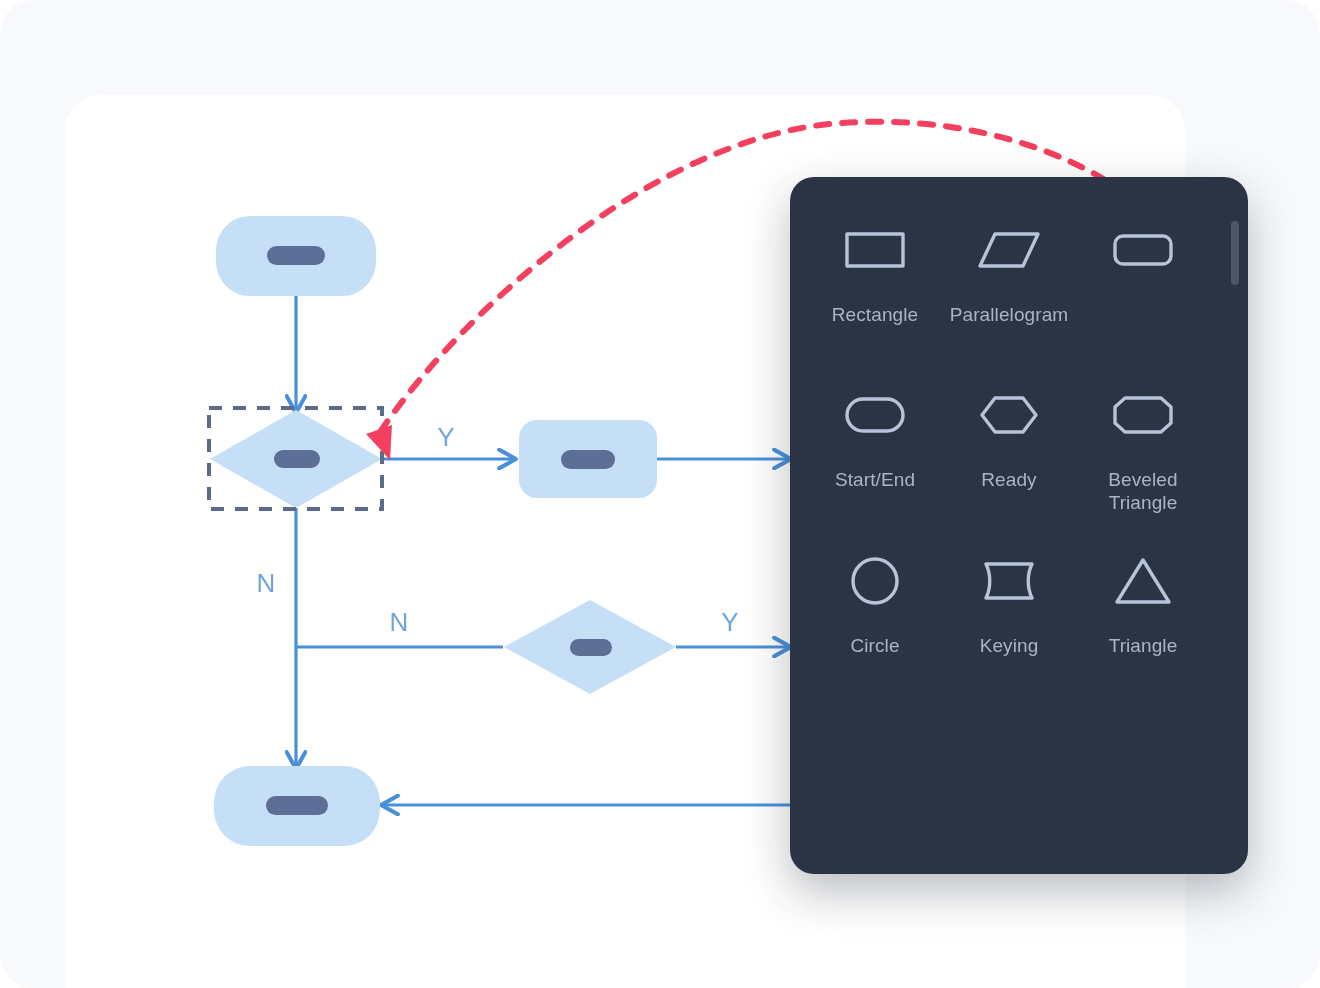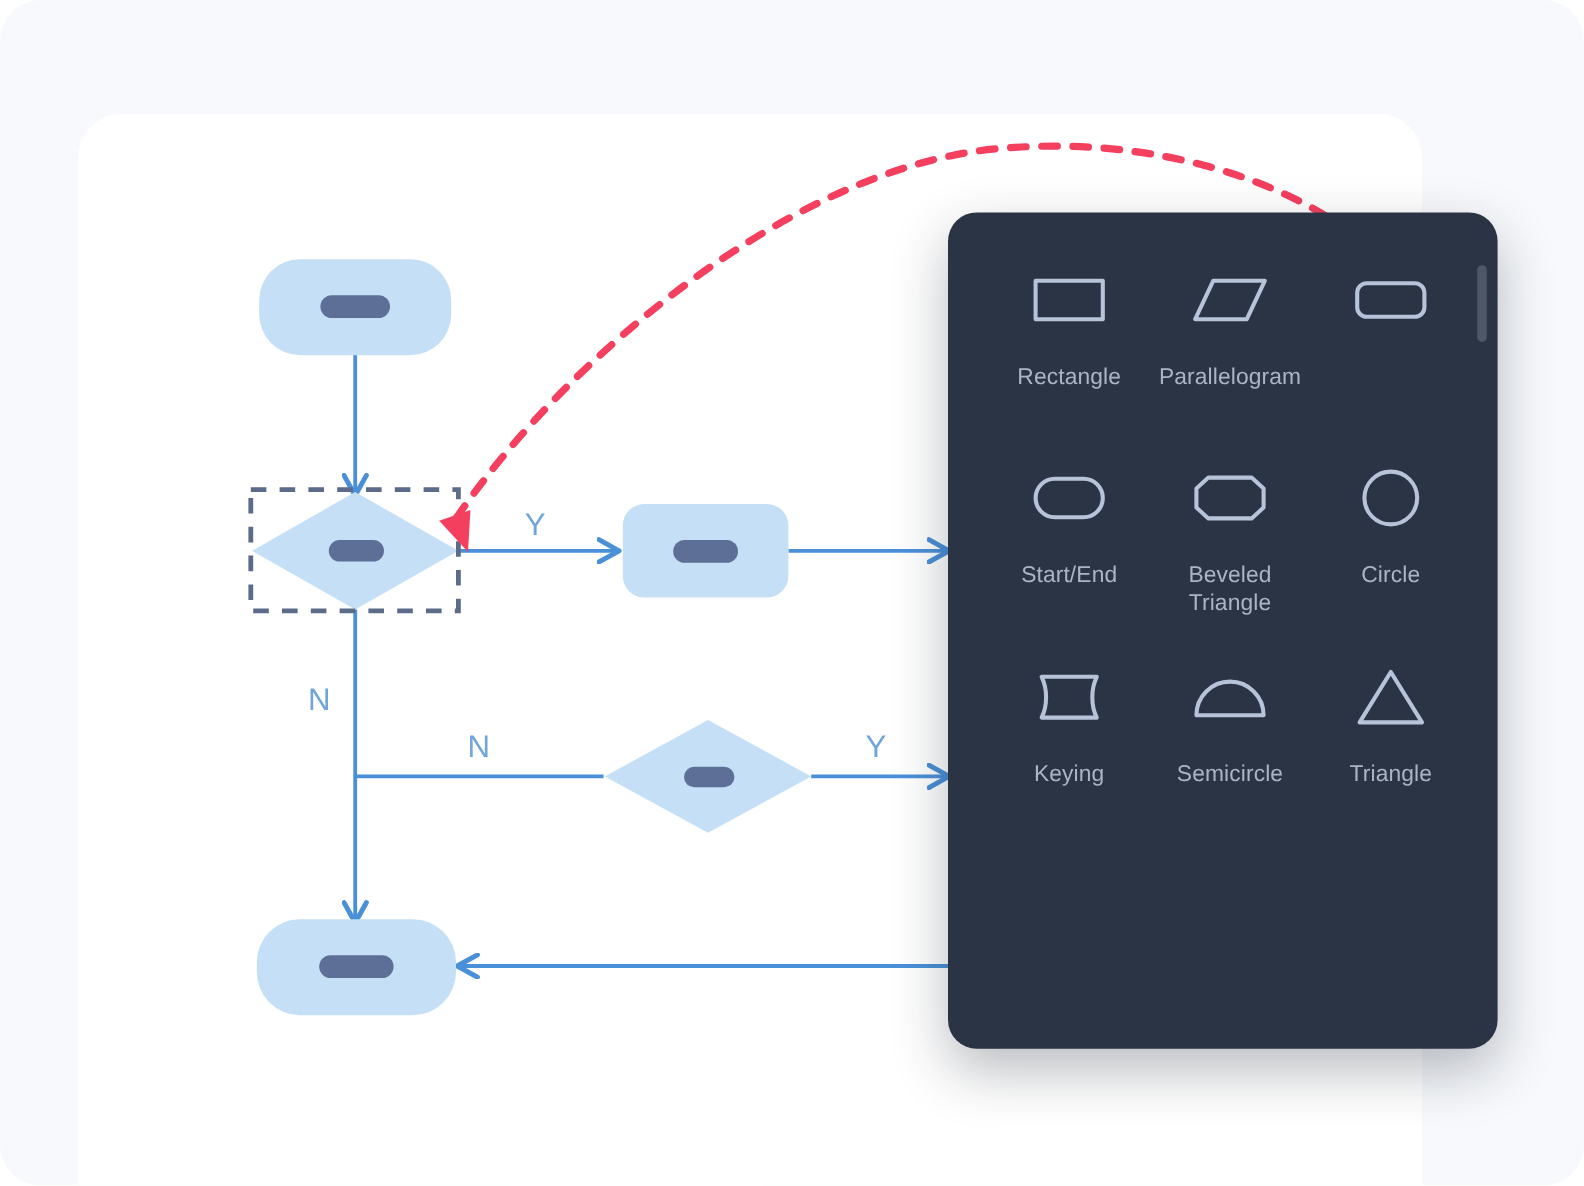--- a/index.html
+++ b/index.html
@@ -54,21 +54,21 @@
     width: 458px;
     height: 697px;
     background: #2b3445;
     border-radius: 24px;
     box-shadow: 0 18px 46px rgba(25,32,47,0.30);
     overflow: hidden;
   }
 
   #shape-grid {
     position: absolute;
-    left: 16px;
+    left: 0;
     top: 0;
     width: 430px;
     height: 697px;
     display: grid;
     grid-template-columns: repeat(3, 1fr);
     grid-template-rows: repeat(4, 1fr);
     padding: 22px 10px 14px 18px;
     box-sizing: border-box;
     column-gap: 0px;
     row-gap: 0px;
@@ -244,20 +244,28 @@
 
       <div class="shape-cell">
         <div class="shape-tile">
           <svg class="glyph" width="64" height="46" viewBox="0 0 64 46">
             <rect x="4" y="7" width="56" height="32" rx="16" ry="16"></rect>
           </svg>
         </div>
         <div class="shape-label">Start/End</div>
       </div>
 
+      <div class="shape-cell">
+        <div class="shape-tile">
+          <svg class="glyph" width="62" height="46" viewBox="0 0 62 46">
+            <polygon points="17,6 45,6 58,23 45,40 17,40 4,23"></polygon>
+          </svg>
+        </div>
+        <div class="shape-label">Ready</div>
+      </div>
 
       <div class="shape-cell">
         <div class="shape-tile">
           <svg class="glyph" width="64" height="46" viewBox="0 0 64 46">
             <polygon points="14,6 50,6 60,15 60,31 50,40 14,40 4,31 4,15"></polygon>
           </svg>
         </div>
         <div class="shape-label">Beveled Triangle</div>
       </div>
 
@@ -273,28 +281,20 @@
       <div class="shape-cell">
         <div class="shape-tile">
           <svg class="glyph" width="58" height="46" viewBox="0 0 58 46">
             <path d="M6,6 H52 C47,16 47,30 52,40 H6 C11,30 11,16 6,6 Z"></path>
           </svg>
         </div>
         <div class="shape-label">Keying</div>
       </div>
 
 
-      <div class="shape-cell">
-        <div class="shape-tile">
-          <svg class="glyph" width="64" height="42" viewBox="0 0 64 42">
-            <path d="M4,36 A28,28 0 0 1 60,36 Z"></path>
-          </svg>
-        </div>
-        <div class="shape-label">Semicircle</div>
-      </div>
 
       <div class="shape-cell">
         <div class="shape-tile">
           <svg class="glyph" width="58" height="52" viewBox="0 0 58 52">
             <polygon points="29,5 55,47 3,47"></polygon>
           </svg>
         </div>
         <div class="shape-label">Triangle</div>
       </div>
 

